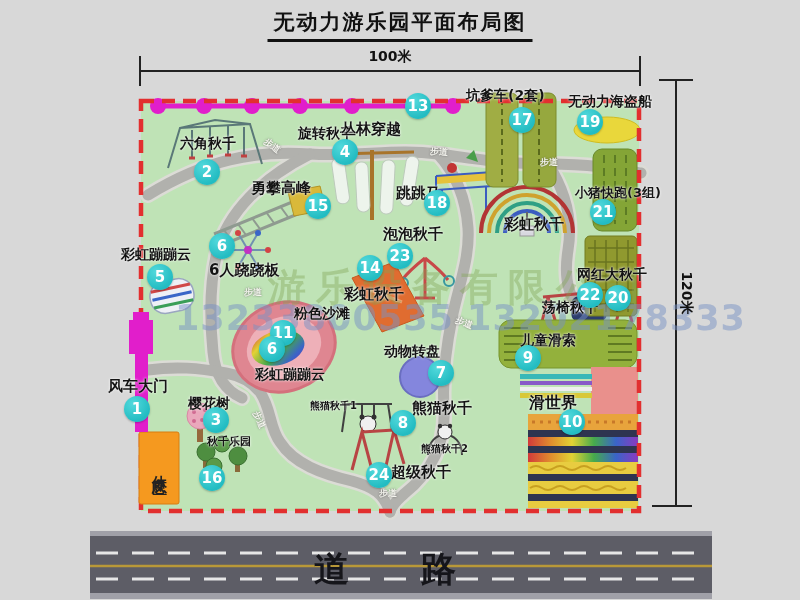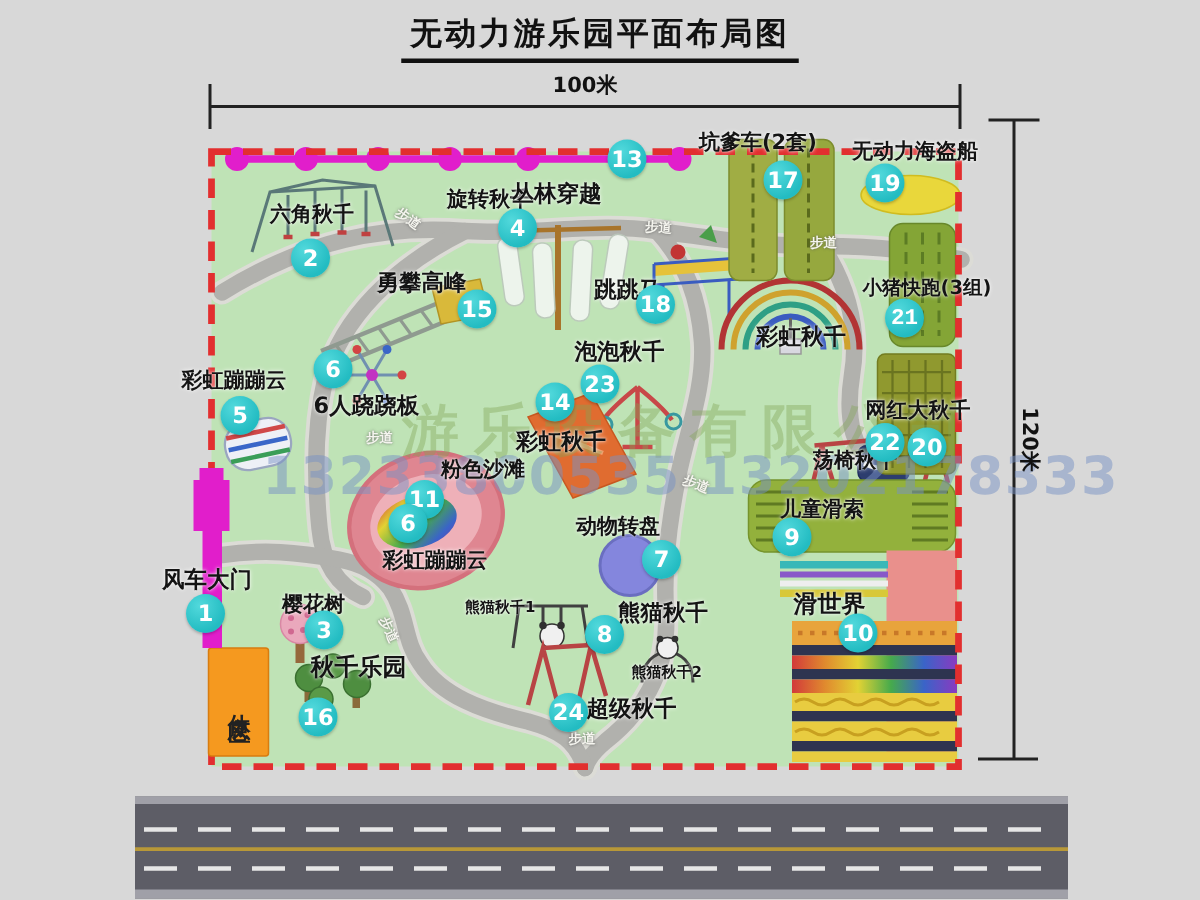--- a/index.html
+++ b/index.html
@@ -285,39 +285,40 @@
   </g>
 </svg>
 
 <div class="wm" style="left:268px;top:262px;font-size:38px;letter-spacing:10px;color:rgba(130,165,85,.40);">游乐设备有限公司</div>
 <div class="wm" style="left:175px;top:298px;font-size:35px;letter-spacing:1px;color:rgba(120,145,195,.50);">13233800535 13202178333</div>
 
 <div class="title">无动力游乐园平面布局图</div>
 <div class="dim" style="left:390px;top:48px;transform:translateX(-50%);">100米</div>
 <div class="dim" style="left:686px;top:293px;transform:translate(-50%,-50%) rotate(90deg);">120米</div>
 
+<div class="roadlabel">道 路</div>
 
 <div class="rest">休息区</div>
 
 <div class="lbl" style="left:108px;top:378px;font-size:15px;">风车大门</div>
 <div class="lbl" style="left:180px;top:136px;">六角秋千</div>
 <div class="lbl" style="left:188px;top:396px;">樱花树</div>
 <div class="lbl" style="left:298px;top:126px;">旋转秋千</div>
 <div class="lbl" style="left:121px;top:247px;">彩虹蹦蹦云</div>
 <div class="lbl" style="left:209px;top:262px;font-size:15px;">6人跷跷板</div>
 <div class="lbl" style="left:384px;top:344px;">动物转盘</div>
 <div class="lbl" style="left:412px;top:400px;font-size:15px;">熊猫秋千</div>
 <div class="lbl" style="left:520px;top:333px;">儿童滑索</div>
 <div class="lbl" style="left:529px;top:394px;font-size:16px;">滑世界</div>
 <div class="lbl" style="left:294px;top:306px;">粉色沙滩</div>
 <div class="lbl" style="left:255px;top:367px;">彩虹蹦蹦云</div>
 <div class="lbl" style="left:341px;top:121px;font-size:15px;">丛林穿越</div>
 <div class="lbl" style="left:344px;top:286px;font-size:15px;">彩虹秋千</div>
 <div class="lbl" style="left:251px;top:180px;font-size:15px;">勇攀高峰</div>
-<div class="lbl" style="left:207px;top:436px;font-size:16px;">秋千乐园</div>
+<div class="lbl" style="left:207px;top:436px;font-size:11px;">秋千乐园</div>
 <div class="lbl" style="left:466px;top:88px;">坑爹车(2套)</div>
 <div class="lbl" style="left:352px;top:185px;font-size:15px;margin-left:44px;">跳跳马</div>
 <div class="lbl" style="left:568px;top:94px;">无动力海盗船</div>
 <div class="lbl" style="left:577px;top:267px;">网红大秋千</div>
 <div class="lbl" style="left:575px;top:186px;font-size:13px;">小猪快跑(3组)</div>
 <div class="lbl" style="left:542px;top:300px;">荡椅秋千</div>
 <div class="lbl" style="left:383px;top:226px;font-size:15px;">泡泡秋千</div>
 <div class="lbl" style="left:391px;top:464px;font-size:15px;">超级秋千</div>
 
 <div class="lbl" style="left:504px;top:216px;font-size:15px;">彩虹秋千</div>
@@ -386,21 +387,21 @@
     </div>
 <div class="badge" style="left:437px;top:203px;">
       <span>18</span>
     </div>
 <div class="badge" style="left:590px;top:122px;">
       <span>19</span>
     </div>
 <div class="badge" style="left:618px;top:298px;">
       <span>20</span>
     </div>
-<div class="badge" style="left:603px;top:212px;font-family:Liberation Mono, monospace;">
+<div class="badge" style="left:603px;top:212px;">
       <span>21</span>
     </div>
 <div class="badge" style="left:590px;top:295px;align-items:center;">
       <span>22</span>
     </div>
 <div class="badge" style="left:400px;top:256px;">
       <span>23</span>
     </div>
 <div class="badge" style="left:379px;top:475px;">
       <span>24</span>

